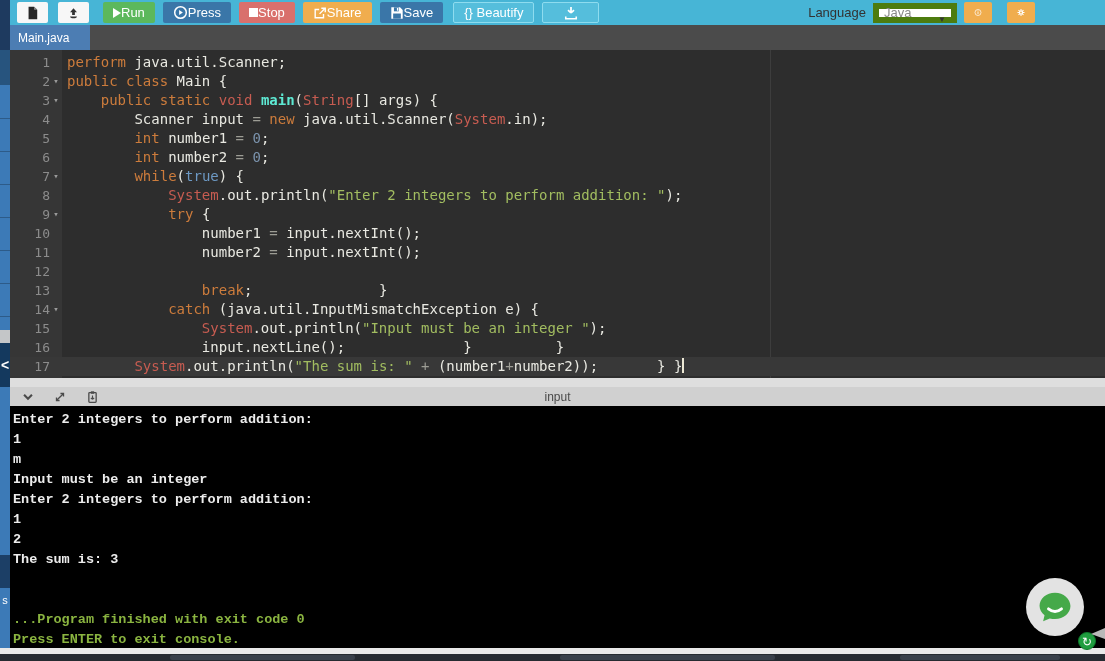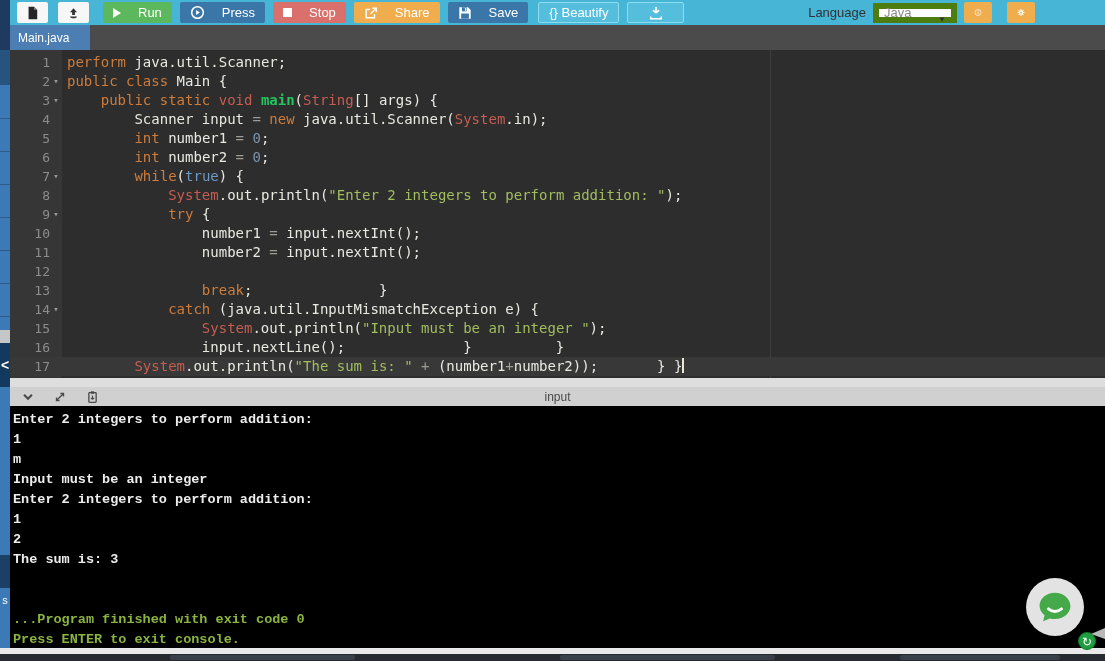--- a/index.html
+++ b/index.html
@@ -5,21 +5,21 @@
   * { margin:0; padding:0; box-sizing:border-box; }
   html,body { width:1105px; height:661px; overflow:hidden; background:#000; }
   body { font-family:"Liberation Sans", sans-serif; }
   #app { position:relative; width:1105px; height:661px; background:#2d2d2d; }
 
   
   .toolbar { position:absolute; left:0; top:0; width:1105px; height:25px;
              background:#47b5d6; display:flex; align-items:center; }
   .toolbar .btn { height:21px; margin-right:8px; border:none; border-radius:2px;
                   display:inline-flex; align-items:center; justify-content:center;
-                  gap:17px; padding:0 10px; font-size:13px; color:#fff;
+                  gap:0; padding:0 10px; font-size:13px; color:#fff;
                   font-family:"Liberation Sans",sans-serif; cursor:pointer; }
   .btn-white { background:#f7f7f7; width:31px; padding:0; }
   .btn-run   { background:#5cb85c; }
   .btn-blue  { background:#3a76a8; }
   .btn-stop  { background:#d9706c; }
   .btn-share { background:#f0ad4e; }
   .btn-light { background:#55bedc; border:1px solid #8edcef !important; }
   .tb-spacer2 { width:2px; } .tb-spacer7 { width:6px; }
   .toolbar-right { position:absolute; right:62px; top:0; height:25px;
                    display:flex; align-items:center; gap:7px; }
@@ -66,21 +66,21 @@
   .gutter-cell .num { color:#8c8c8c; font-size:13px; }
   .gutter-cell .fold { width:12px; color:#9a9a9a; font-size:9px; text-align:center; }
   .code-text { margin-left:5px; white-space:pre; }
   .tk-kw  { color:#cd7c3c; }
   .tk-type{ color:#c75c51; }
   .tk-str { color:#a2bd60; }
   .tk-num { color:#7b93ad; }
   .tk-lit { color:#6d99c4; }
   .tk-op  { color:#9d9d95; }
   .tk-pl  { color:#e9e9e2; }
-  .tk-fn  { color:#22c55e; font-weight:bold; }
+  .tk-fn  { color:#5eead4; font-weight:bold; }
   .caret { display:inline-block; width:2px; height:15px; background:#ece8d5; vertical-align:-2px; }
 
   
   .splitter { position:absolute; left:10px; top:378px; width:1095px; height:9px; background:#dedede; cursor:row-resize; }
   .console-header { position:absolute; left:10px; top:387px; width:1095px; height:19px;
                     background:#d0d0d0; display:flex; align-items:center; }
   .ch-icon { margin-left:16px; width:16px; height:16px; cursor:pointer; display:flex; align-items:center; justify-content:center; }
   .ch-icon:first-child { margin-left:10px; }
   .ch-title { position:absolute; left:0; width:100%; text-align:center; font-size:12px; color:#4a4a4a; }
 

